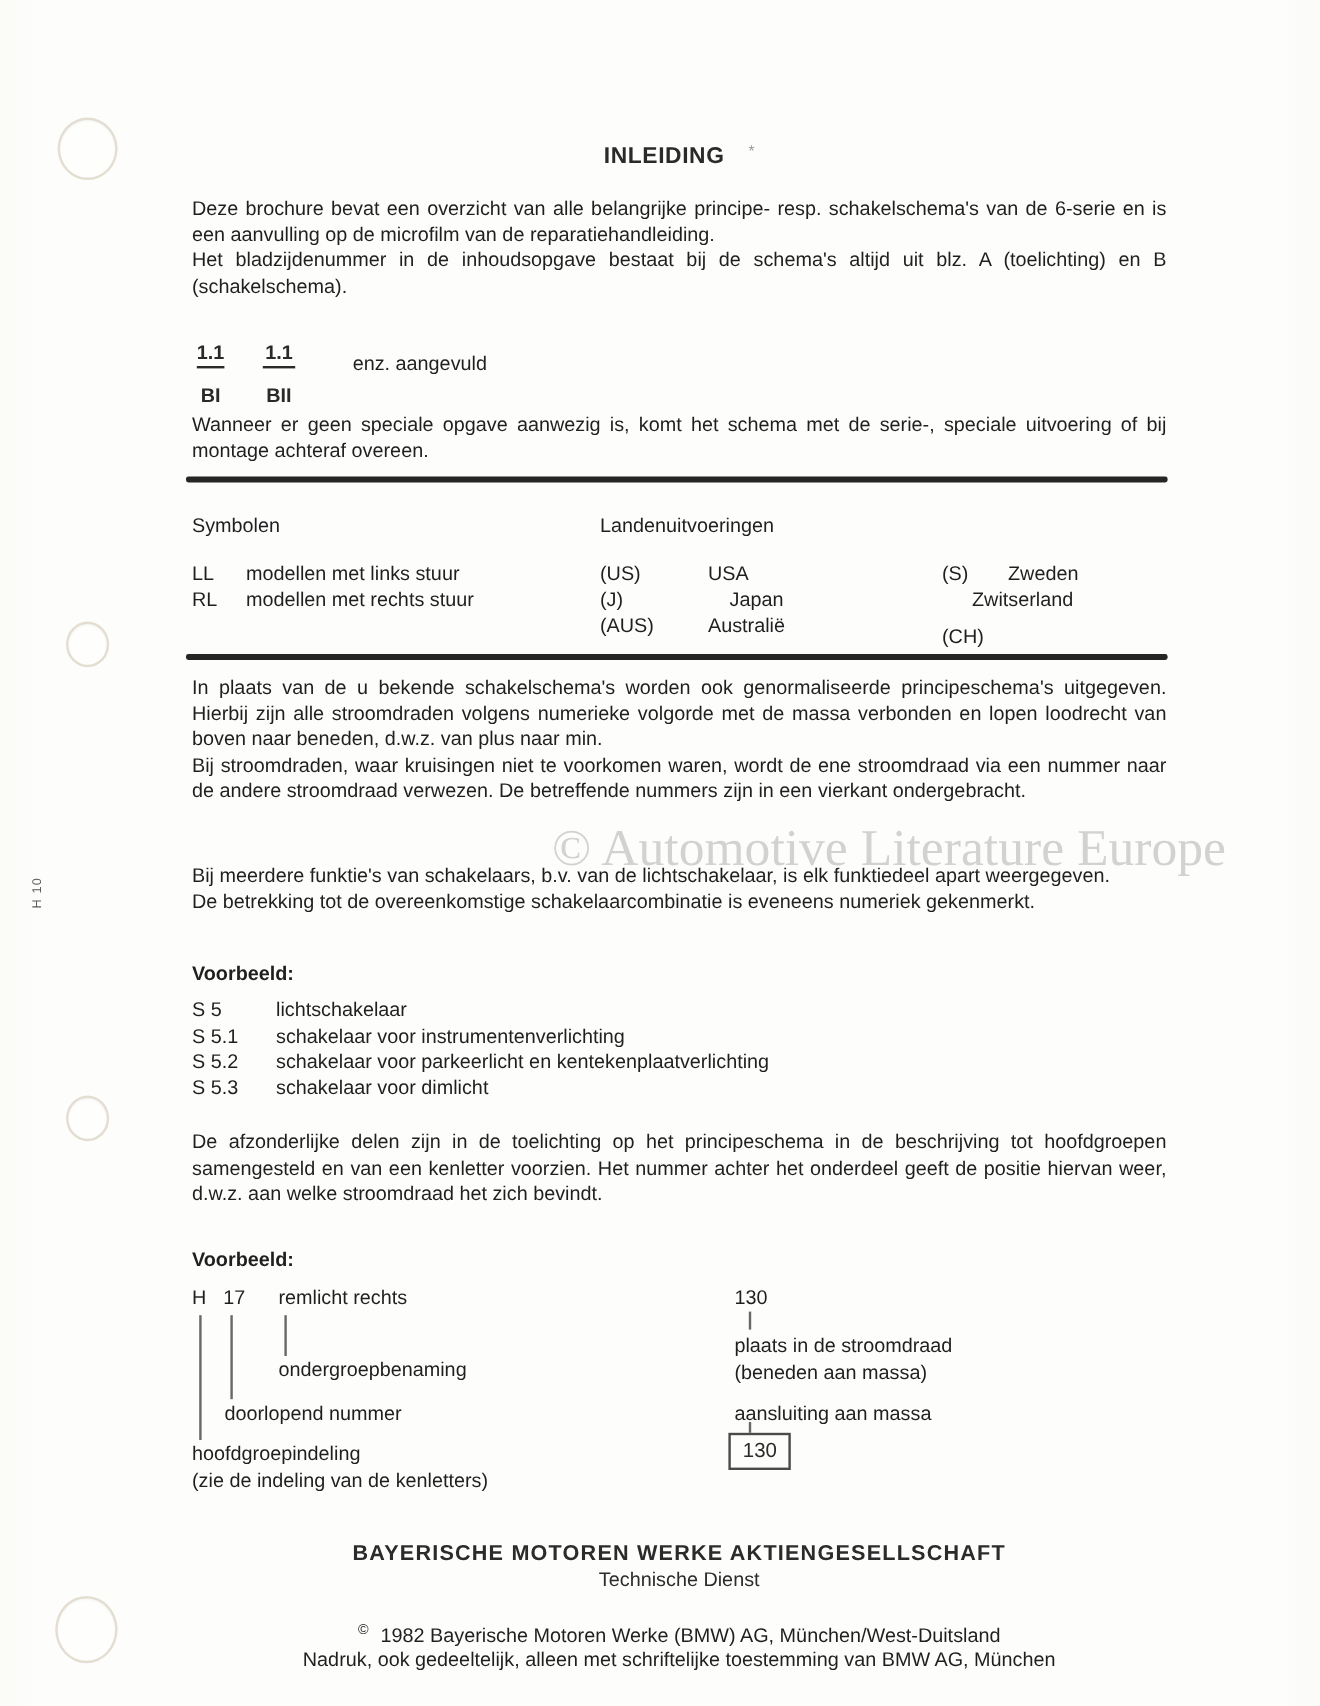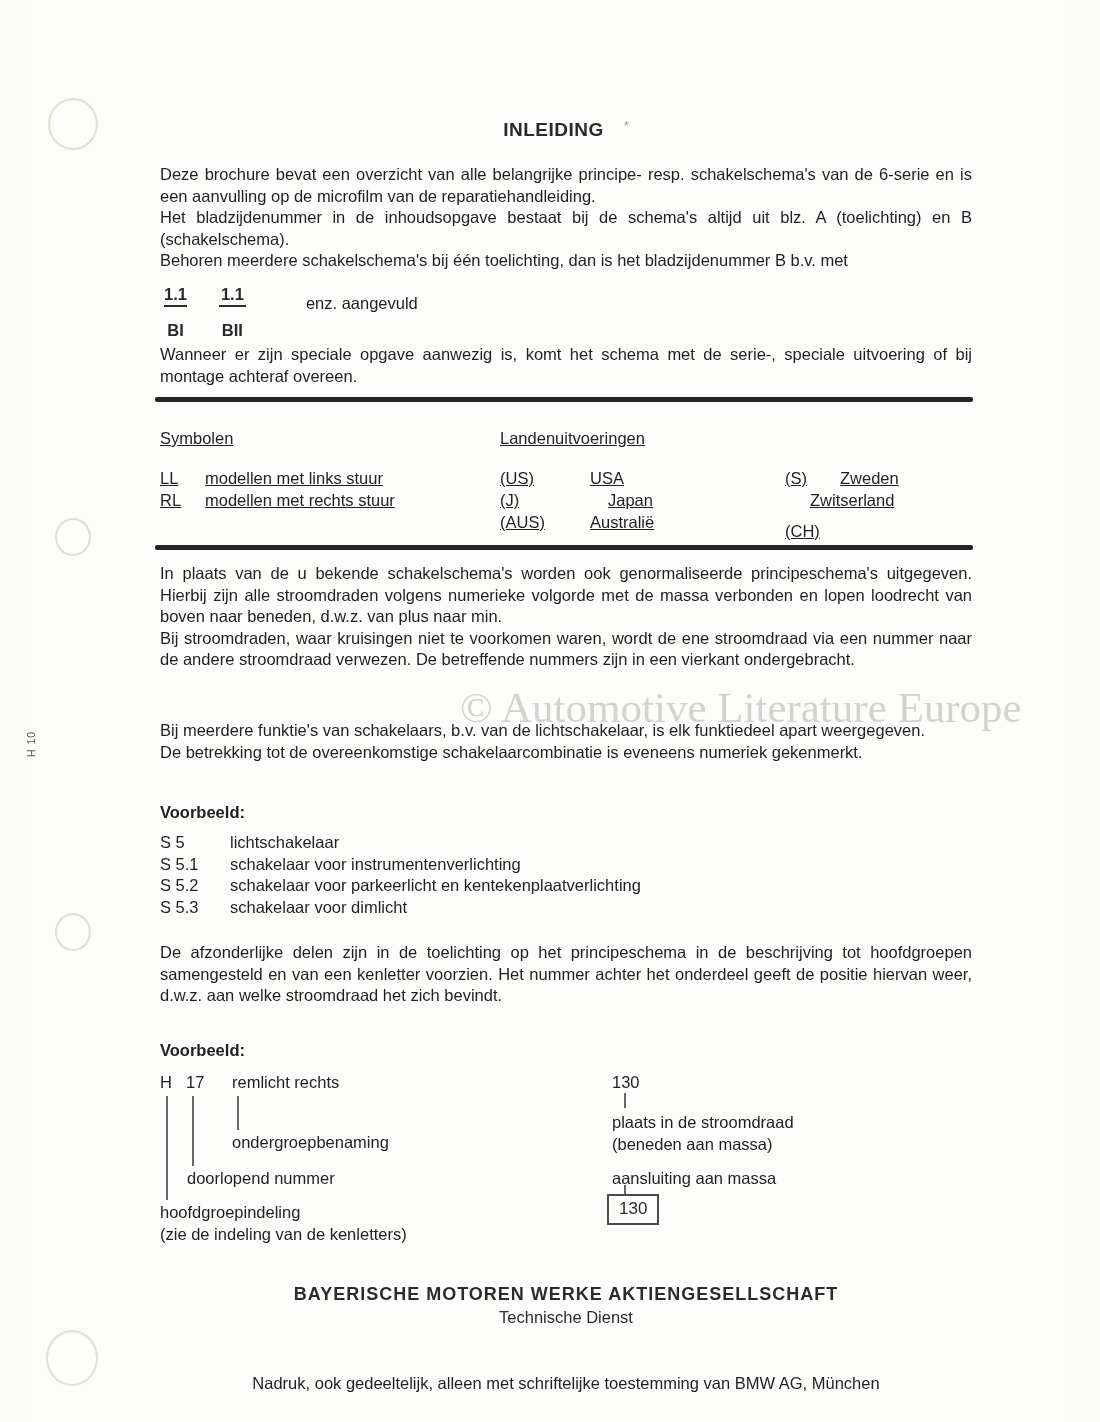--- a/index.html
+++ b/index.html
@@ -64,31 +64,31 @@
   #title-row .title-text { font-size: 19px; font-weight: 700; letter-spacing: 0.5px; color: #2a2a2a; }
   #title-row .title-mark { font-size: 13px; color: #9a9a9a; margin-left: 20px; vertical-align: 6px; }
 
   
   #intro-block    { left: 160px; top: 164px;  width: 812px; }
   #fraction-row   { left: 160px; top: 284px;  width: 812px; display: flex; align-items: flex-start; }
   .fraction { display: inline-flex; flex-direction: column; align-items: center; font-weight: 700; color: #2a2a2a; }
   .fraction .num { font-size: 16.5px; line-height: 20px; padding: 0 4px 1px 4px; }
   .fraction .den { font-size: 16.5px; line-height: 20px; border-top: 2.5px solid #2a2a2a; padding: 13px 3px 0 3px; }
   #fraction-2 { margin-left: 26px; }
-  #fraction-note { margin-left: 58px; padding-top: 9px; }
+  #fraction-note { margin-left: 46px; padding-top: 9px; }
 
   #series-note    { left: 160px; top: 344px;  width: 812px; }
 
   .rule { position: absolute; left: 155px; width: 818px; height: 5px; background: #262626; border-radius: 2px; }
   #rule-top    { top: 397px; }
   #rule-bottom { top: 545px; }
 
   
   #symbols-block { left: 160px; top: 428px; width: 812px; height: 110px; }
-  #symbols-block .cell { position: absolute; white-space: nowrap; text-decoration: underline; }
+  #symbols-block .cell { position: absolute; white-space: nowrap; }
 
   #principles-block { left: 160px; top: 563px; width: 812px; }
   #functions-block  { left: 160px; top: 720px; width: 812px; }
   #example1-label   { left: 160px; top: 802px; width: 812px; }
   #switch-list      { left: 160px; top: 832px; width: 812px; }
   .switch-row { display: flex; }
   .switch-code { width: 70px; flex: 0 0 70px; }
   #grouping-block   { left: 160px; top: 942px; width: 812px; }
   #example2-label   { left: 160px; top: 1040px; width: 812px; }
 
@@ -128,36 +128,35 @@
 
   <div id="watermark">© Automotive Literature Europe</div>
 
   <div class="abs" id="title-row">
     <span class="title-text">INLEIDING</span><span class="title-mark">*</span>
   </div>
 
   <div class="abs txt just" id="intro-block">
     <p>Deze brochure bevat een overzicht van alle belangrijke principe- resp. schakelschema's van de 6-serie en is een aanvulling op de microfilm van de reparatiehandleiding.</p>
     <p>Het bladzijdenummer in de inhoudsopgave bestaat bij de schema's altijd uit blz. A (toelichting) en B (schakelschema).</p>
-    <p>Behoren meerdere schakelschema's bij één toelichting, dan is het bladzijdenummer B b.v. met</p>
   </div>
 
   <div class="abs" id="fraction-row">
     <span class="fraction" id="fraction-1">
       <span class="num">1.1</span>
       <span class="den">BI</span>
     </span>
     <span class="fraction" id="fraction-2">
       <span class="num">1.1</span>
       <span class="den">BII</span>
     </span>
     <span class="txt" id="fraction-note">enz. aangevuld</span>
   </div>
 
-  <div class="abs txt just" id="series-note">Wanneer er zijn speciale opgave aanwezig is, komt het schema met de serie-, speciale uitvoering of bij montage achteraf overeen.</div>
+  <div class="abs txt just" id="series-note">Wanneer er geen speciale opgave aanwezig is, komt het schema met de serie-, speciale uitvoering of bij montage achteraf overeen.</div>
 
   <div class="rule" id="rule-top"></div>
 
   <div class="abs txt" id="symbols-block">
     <span class="cell" style="left:0; top:0;">Symbolen</span>
     <span class="cell" style="left:340px; top:0;">Landenuitvoeringen</span>
 
     <span class="cell" style="left:0; top:40px;">LL</span>
     <span class="cell" style="left:45px; top:40px;">modellen met links stuur</span>
     <span class="cell" style="left:0; top:62px;">RL</span>
@@ -233,15 +232,18 @@
     <span class="d" style="left:0; top:152px;">(zie de indeling van de kenletters)</span>
 
     <span class="d" style="left:452px; top:40px;">plaats in de stroomdraad</span>
     <span class="d" style="left:452px; top:62px;">(beneden aan massa)</span>
     <span class="d" style="left:452px; top:96px;">aansluiting aan massa</span>
     <span id="ground-box">130</span>
   </div>
 
   <div class="abs" id="footer-company">BAYERISCHE MOTOREN WERKE AKTIENGESELLSCHAFT</div>
   <div class="abs" id="footer-division">Technische Dienst</div>
+  <div class="abs txt" id="footer-copyright">
+    <span class="sup-c">©</span><span>1982 Bayerische Motoren Werke (BMW) AG, München/West-Duitsland</span>
+  </div>
   <div class="abs txt" id="footer-rights">Nadruk, ook gedeeltelijk, alleen met schriftelijke toestemming van BMW AG, München</div>
 
 </div>
 
 </body></html>

